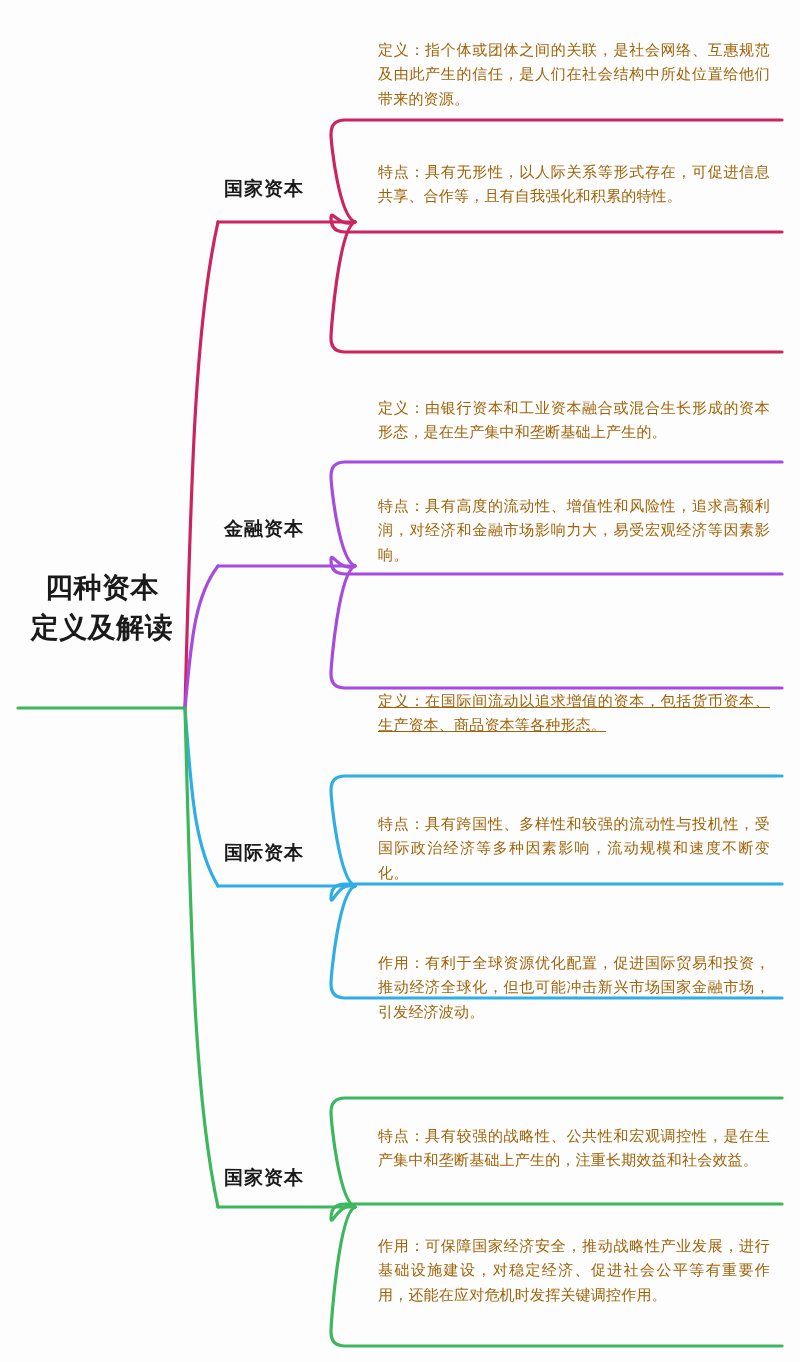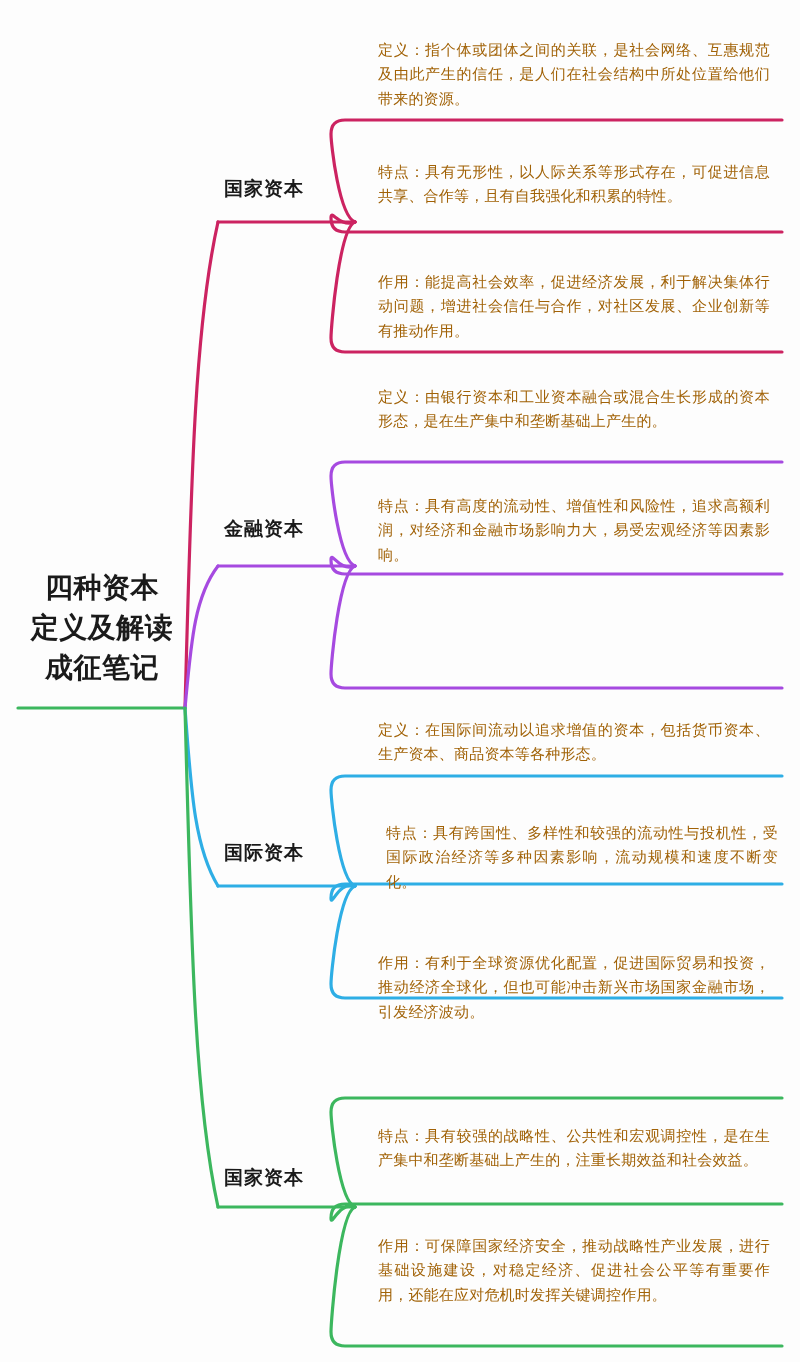--- a/index.html
+++ b/index.html
@@ -89,49 +89,45 @@
       <path d="M 185 708 C 191 932.55, 194 1097.22, 218 1207" fill="none" stroke="#3cb75e" stroke-width="3.2" stroke-linecap="round" stroke-linejoin="round"></path>
       <path d="M 218 1207 H 355" fill="none" stroke="#3cb75e" stroke-width="3.2" stroke-linecap="round" stroke-linejoin="round"></path>
       <path d="M 355 1207 C 339 1201, 331 1122, 331 1112 Q 331 1098 345 1098 H 782" fill="none" stroke="#3cb75e" stroke-width="3.2" stroke-linecap="round" stroke-linejoin="round"></path>
       <path d="M 355 1207 C 339 1201, 331 1228, 331 1218 Q 331 1204 345 1204 H 782" fill="none" stroke="#3cb75e" stroke-width="3.2" stroke-linecap="round" stroke-linejoin="round"></path>
       <path d="M 355 1207 C 339 1213, 331 1322, 331 1332 Q 331 1346 345 1346 H 782" fill="none" stroke="#3cb75e" stroke-width="3.2" stroke-linecap="round" stroke-linejoin="round"></path>
     </svg>
 
   <div class="node root-node">
     <div>四种资本</div>
     <div>定义及解读</div>
-    <div>成征笔记</div>
   </div>
 
   <div class="node branch-label" style="left:224px; top:178px;">国家资本</div>
   <div class="node branch-label" style="left:224px; top:518px;">金融资本</div>
   <div class="node branch-label" style="left:224px; top:842px;">国际资本</div>
   <div class="node branch-label" style="left:224px; top:1167px;">国家资本</div>
 
   <div class="node leaf" style="left:378px; top:38px;">
     <p>定义：指个体或团体之间的关联，是社会网络、互惠规范及由此产生的信任，是人们在社会结构中所处位置给他们带来的资源。</p>
   </div>
   <div class="node leaf" style="left:378px; top:160px;">
     <p>特点：具有无形性，以人际关系等形式存在，可促进信息共享、合作等，且有自我强化和积累的特性。</p>
   </div>
-  <div class="node leaf" style="left:378px; top:270px;">
-    <p>作用：能提高社会效率，促进经济发展，利于解决集体行动问题，增进社会信任与合作，对社区发展、企业创新等有推动作用。</p>
-  </div>
 
-  <div class="node leaf" style="left:378px; top:385px;">
+  <div class="node leaf" style="left:378px; top:396px;">
     <p>定义：由银行资本和工业资本融合或混合生长形成的资本形态，是在生产集中和垄断基础上产生的。</p>
   </div>
   <div class="node leaf" style="left:378px; top:494px;">
     <p>特点：具有高度的流动性、增值性和风险性，追求高额利润，对经济和金融市场影响力大，易受宏观经济等因素影响。</p>
   </div>
 
-  <div class="node leaf" style="left:378px; top:718px;">
+  <div class="node leaf" style="left:378px; top:689px;text-decoration:underline;">
     <p>定义：在国际间流动以追求增值的资本，包括货币资本、生产资本、商品资本等各种形态。</p>
   </div>
-  <div class="node leaf" style="left:386px; top:812px;margin-top:9px;">
+  <div class="node leaf" style="left:378px; top:812px;">
     <p>特点：具有跨国性、多样性和较强的流动性与投机性，受国际政治经济等多种因素影响，流动规模和速度不断变化。</p>
   </div>
   <div class="node leaf" style="left:378px; top:922px;margin-top:29px;">
     <p>作用：有利于全球资源优化配置，促进国际贸易和投资，推动经济全球化，但也可能冲击新兴市场国家金融市场，引发经济波动。</p>
   </div>
 
   <div class="node leaf" style="left:378px; top:1124px;">
     <p>特点：具有较强的战略性、公共性和宏观调控性，是在生产集中和垄断基础上产生的，注重长期效益和社会效益。</p>
   </div>
   <div class="node leaf" style="left:378px; top:1234px;">

